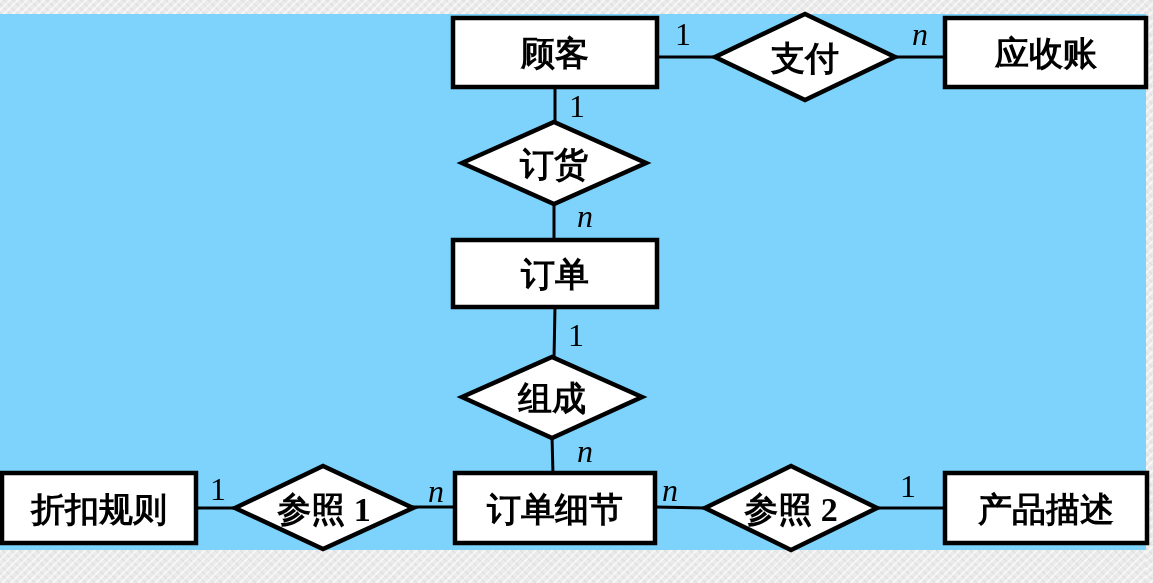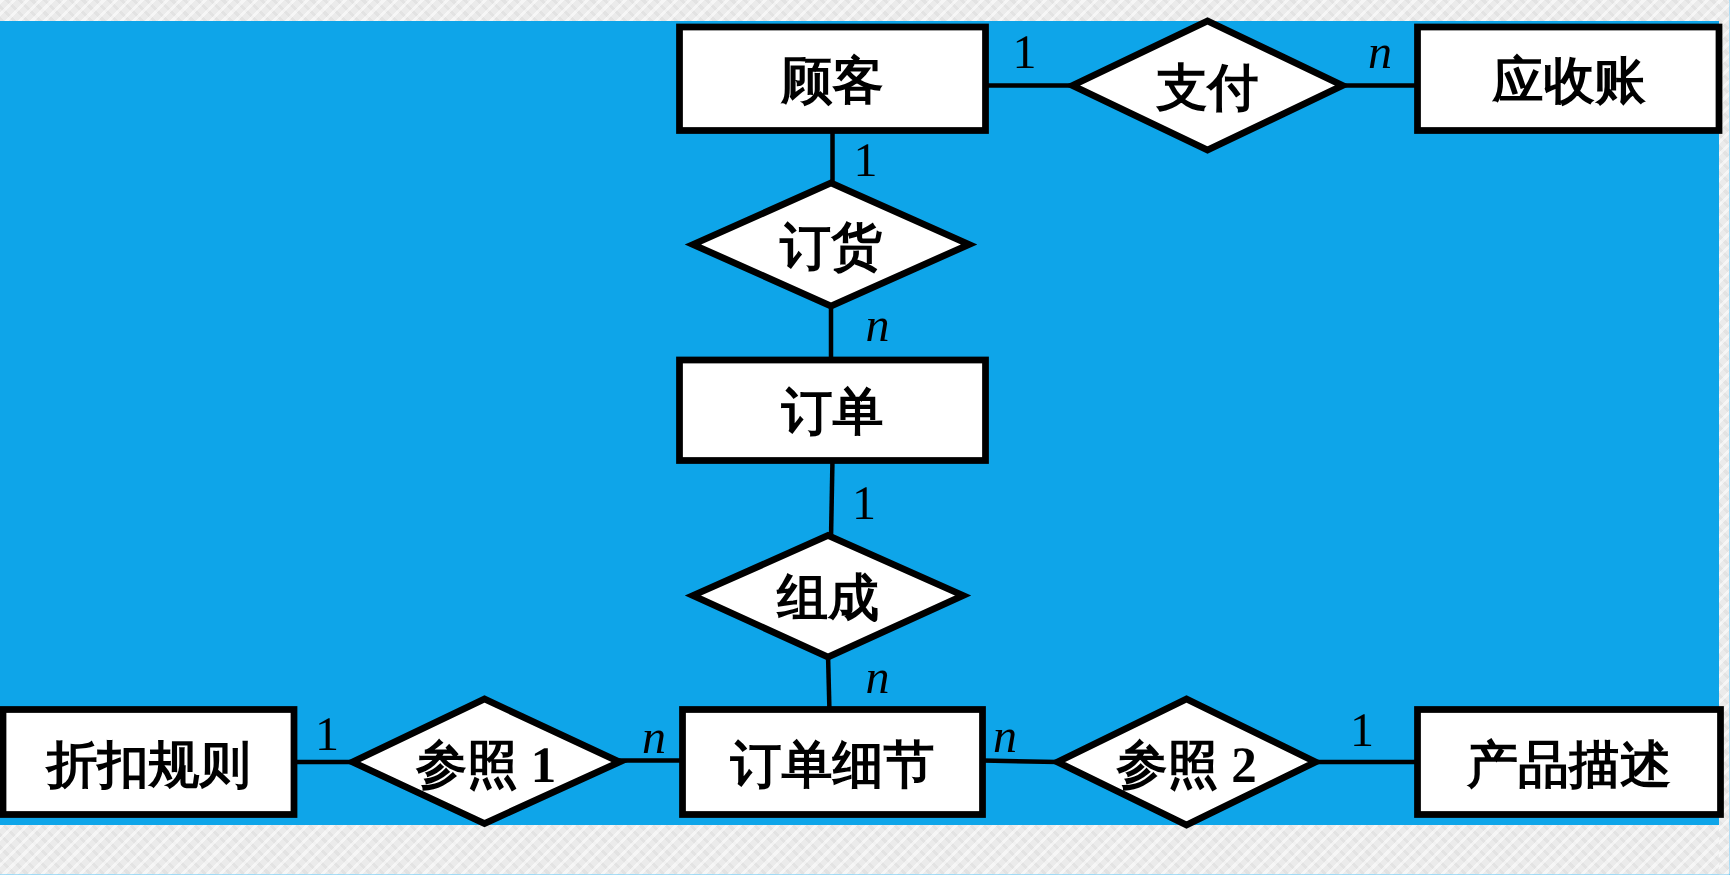--- a/index.html
+++ b/index.html
@@ -1,19 +1,19 @@
 <!DOCTYPE html>
 <html><head>
 <meta charset="utf-8">
 <style>
   html,body{margin:0;padding:0;background:#ffffff;}
   #stage{
     position:relative;
     width:1153px;height:583px;
-    background:#0ea5e9;
+    background:#7dd3fc;
     overflow:hidden;
     font-family:"Liberation Serif","DejaVu Serif",serif;
   }
   .tex-band{
     position:absolute;
     background-color:#ebebeb;
     background-image:
       repeating-linear-gradient(135deg, rgba(255,255,255,.55) 0 2px, rgba(0,0,0,0) 2px 6px),
       repeating-linear-gradient(45deg, rgba(220,220,220,.55) 0 2px, rgba(0,0,0,0) 2px 6px);
   }

